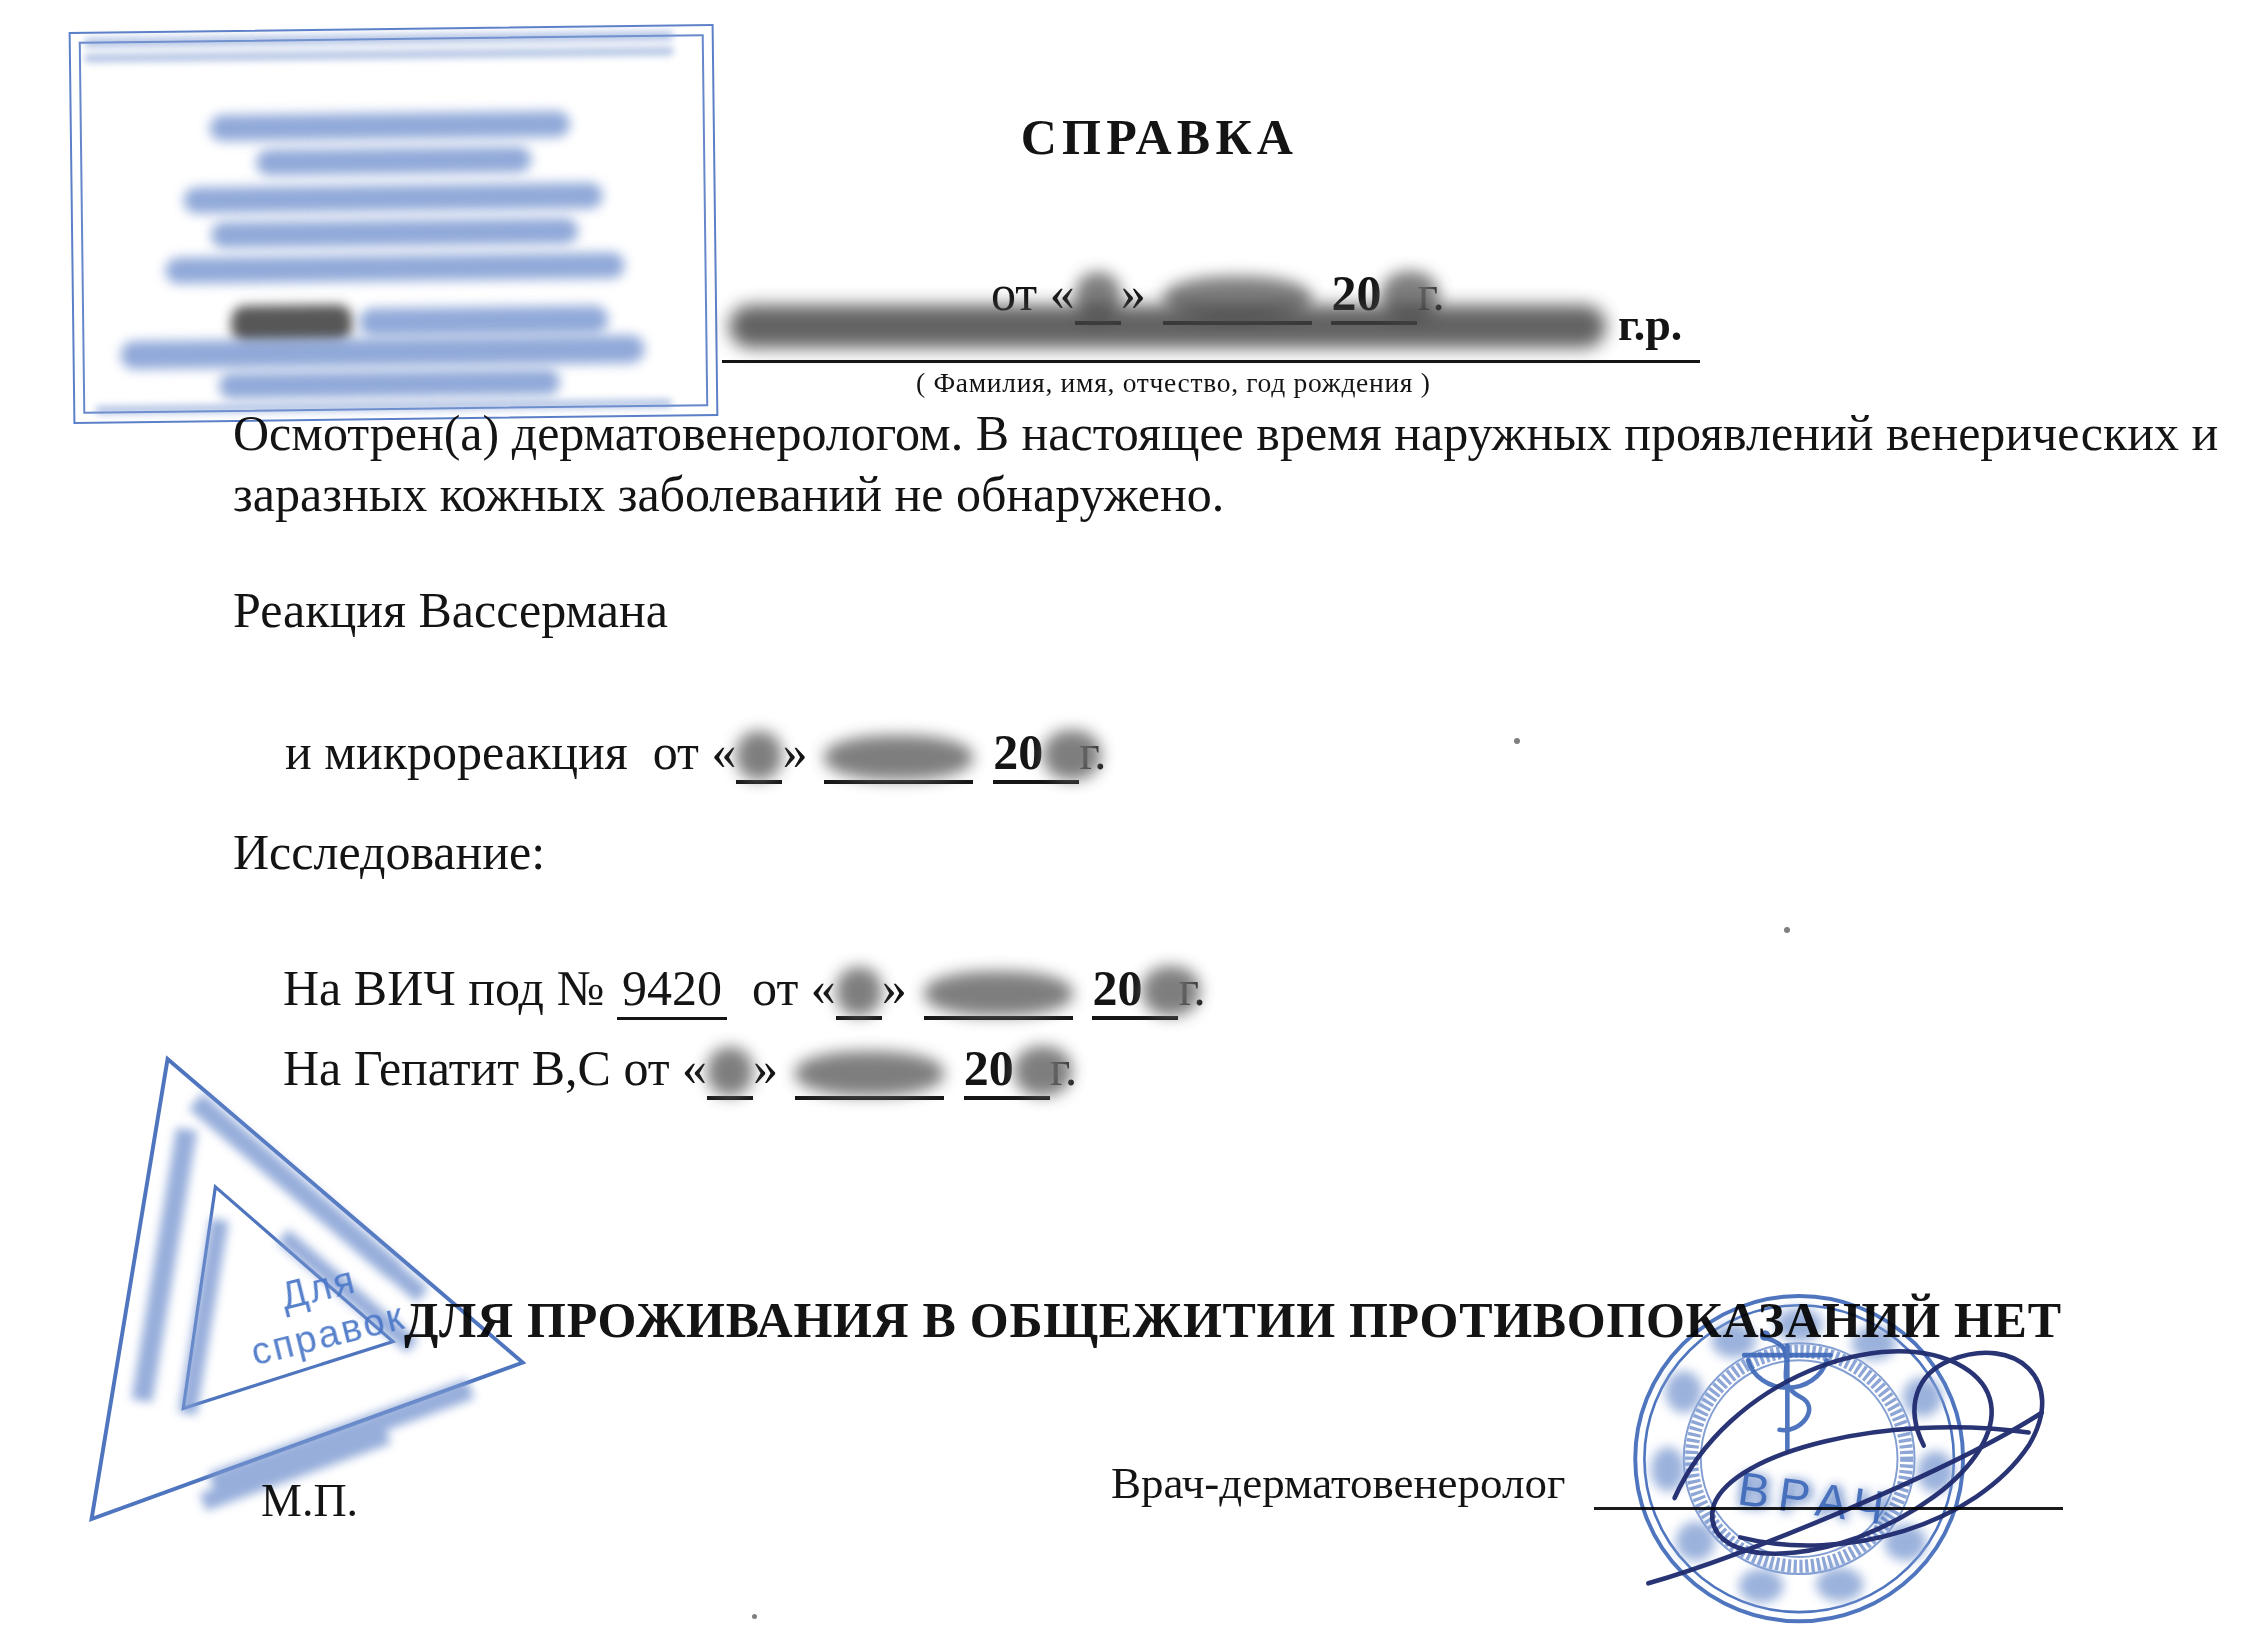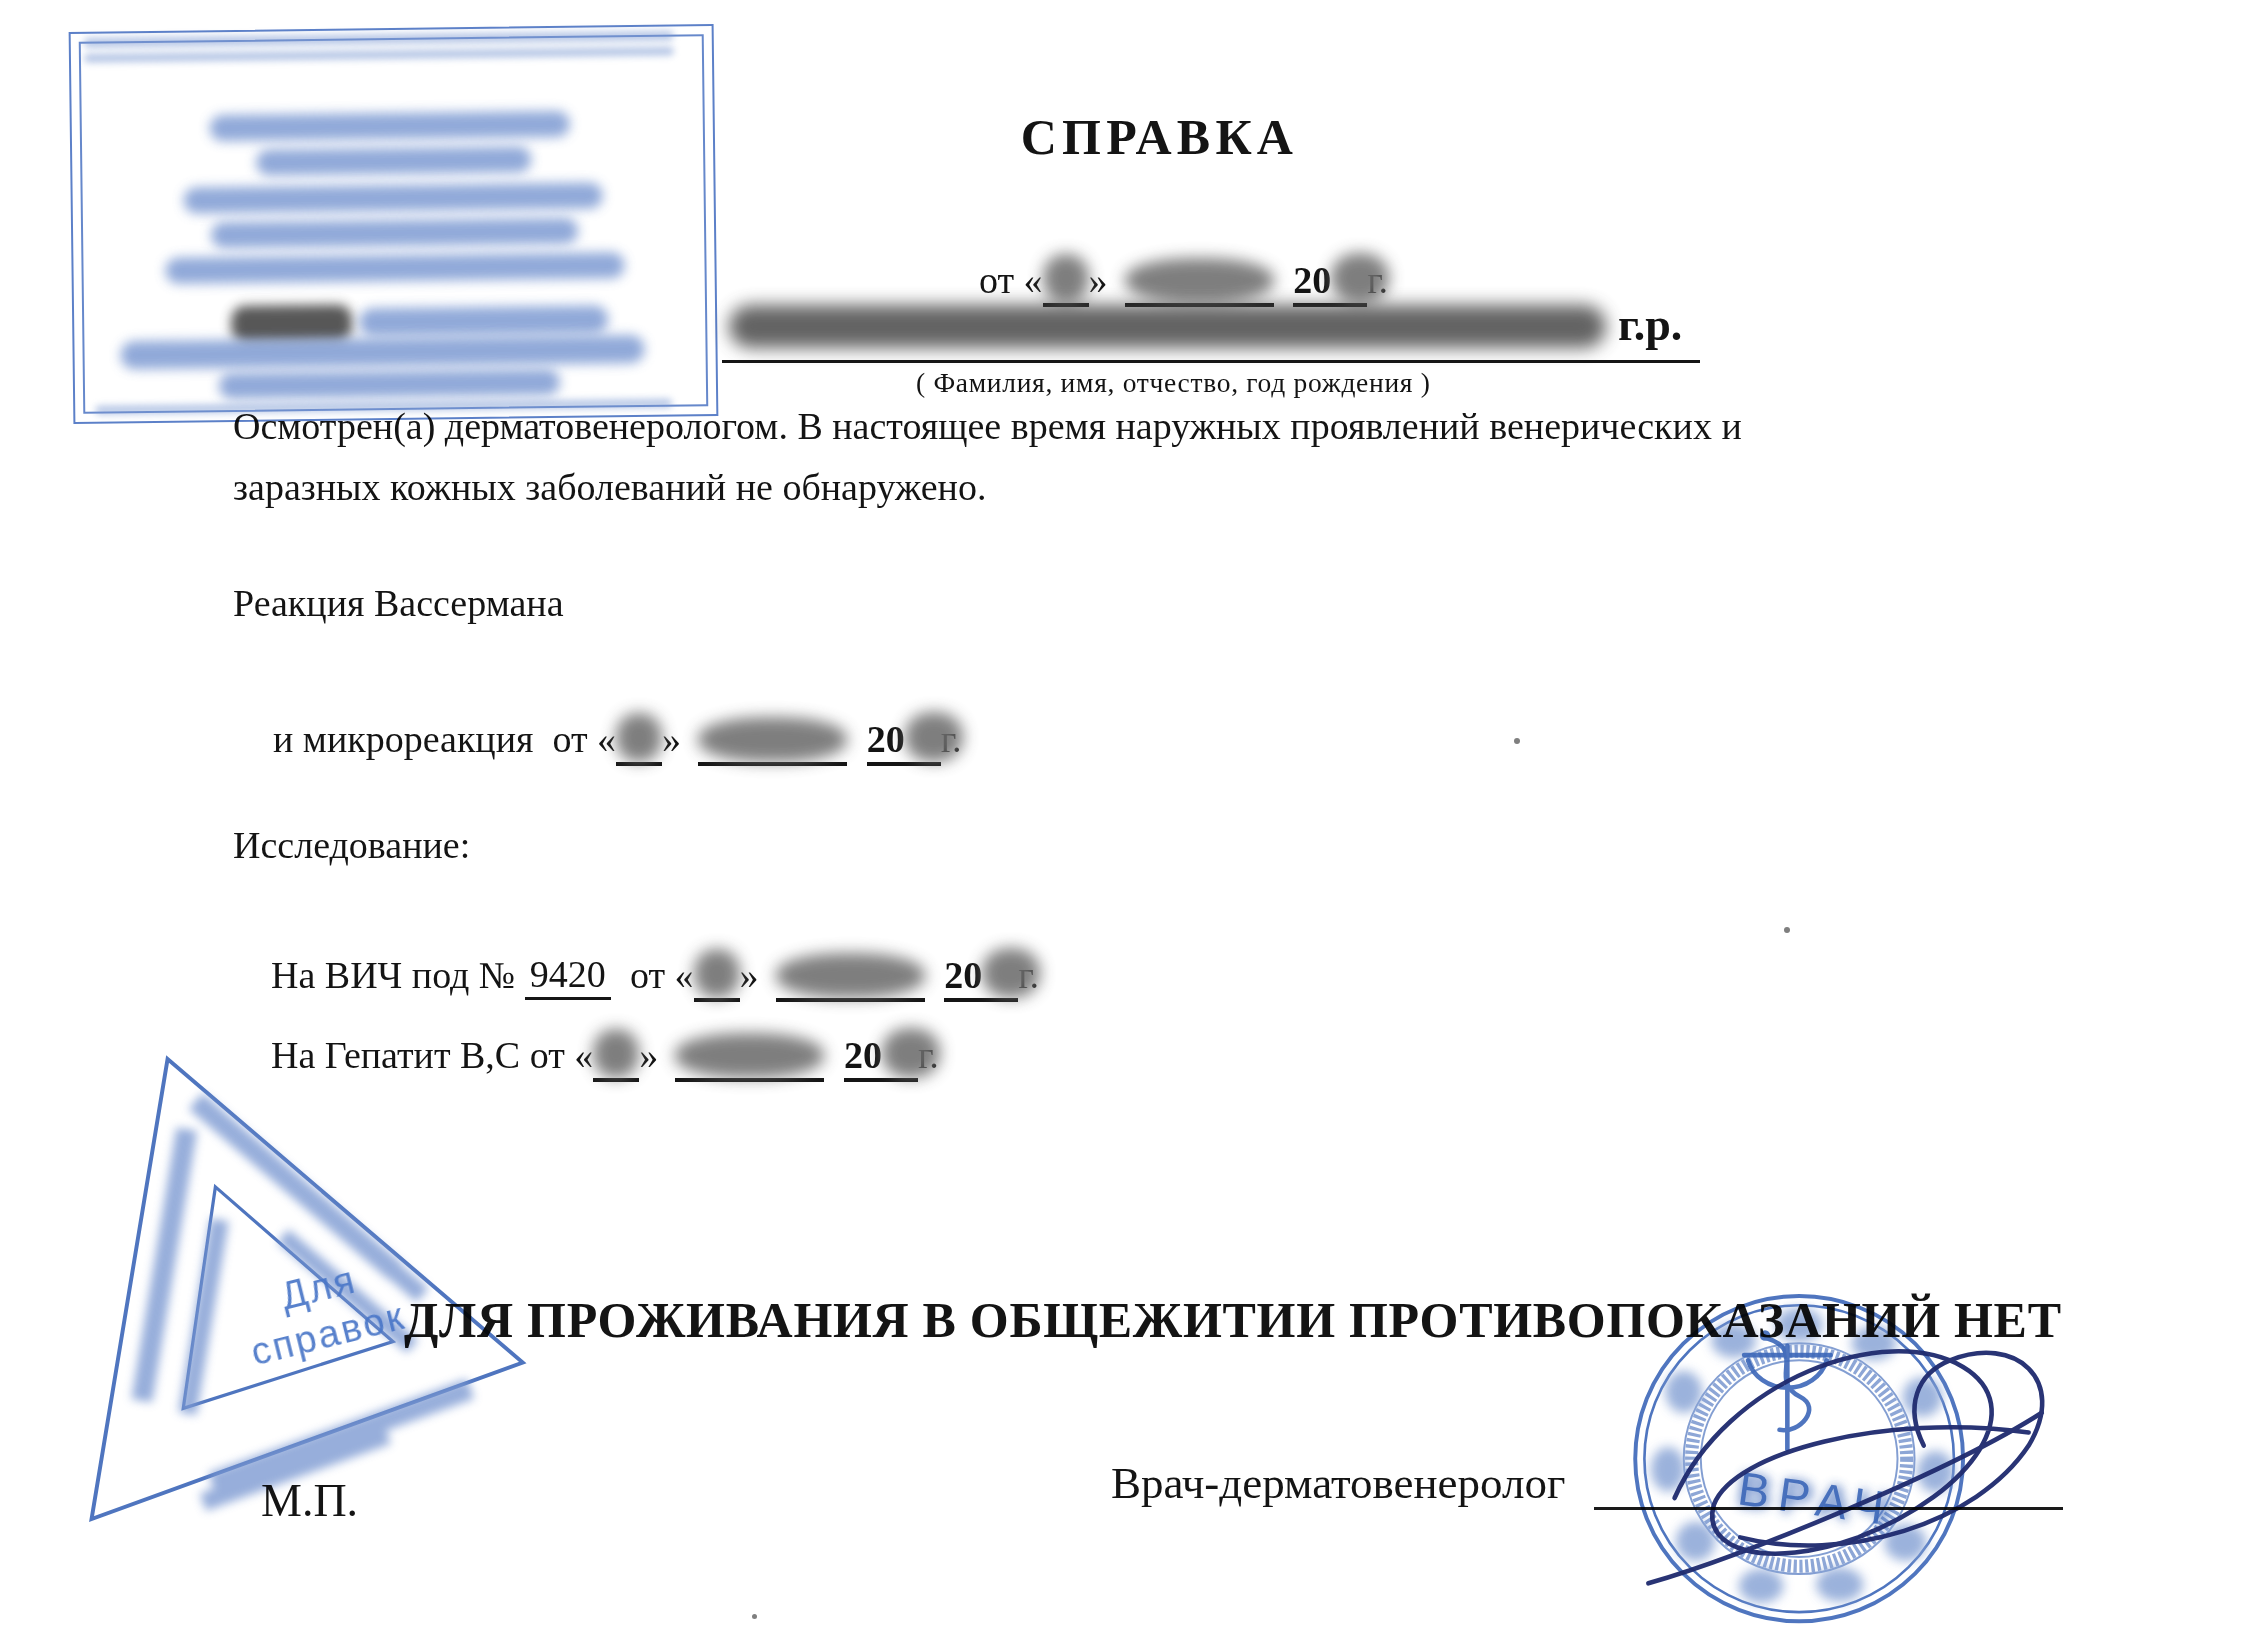--- a/index.html
+++ b/index.html
@@ -2,21 +2,21 @@
 <html style="font-size:10.5px"><head>
 <meta charset="utf-8">
 <style>
   html,body{margin:0;padding:0;background:#e8e8e8;}
   .page{
     position:relative; width:2261px; height:1625px; overflow:hidden;
     background:#ffffff; color:#141414;
     font-family:"Liberation Serif","DejaVu Serif",serif;
   }
   .abs{position:absolute;}
-  .row{position:absolute; white-space:pre; font-size:38px; line-height:1.1;}
+  .row{position:absolute; white-space:pre; font-size:50px; line-height:1.1;}
   .b{font-weight:bold;}
   .title{font-size:50px; font-weight:bold; letter-spacing:5.2px; text-align:center;}
   .caption{font-size:27.5px; letter-spacing:0.7px;}
   .concl{font-size:50px; font-weight:bold; letter-spacing:0.7px;}
   .neg{font-weight:bold; border-bottom:5.2px solid #151515; padding-bottom:2.6px;}
   .num-u{border-bottom:3.9px solid #151515; padding:0 5.2px 1.3px;}
   
   .blob{display:inline-block; background:#6d6d6d; filter:blur(7.2px); border-radius:46%;
         vertical-align:-10.5px; opacity:.88;}
   .b-day{width:46px;height:49px;}

